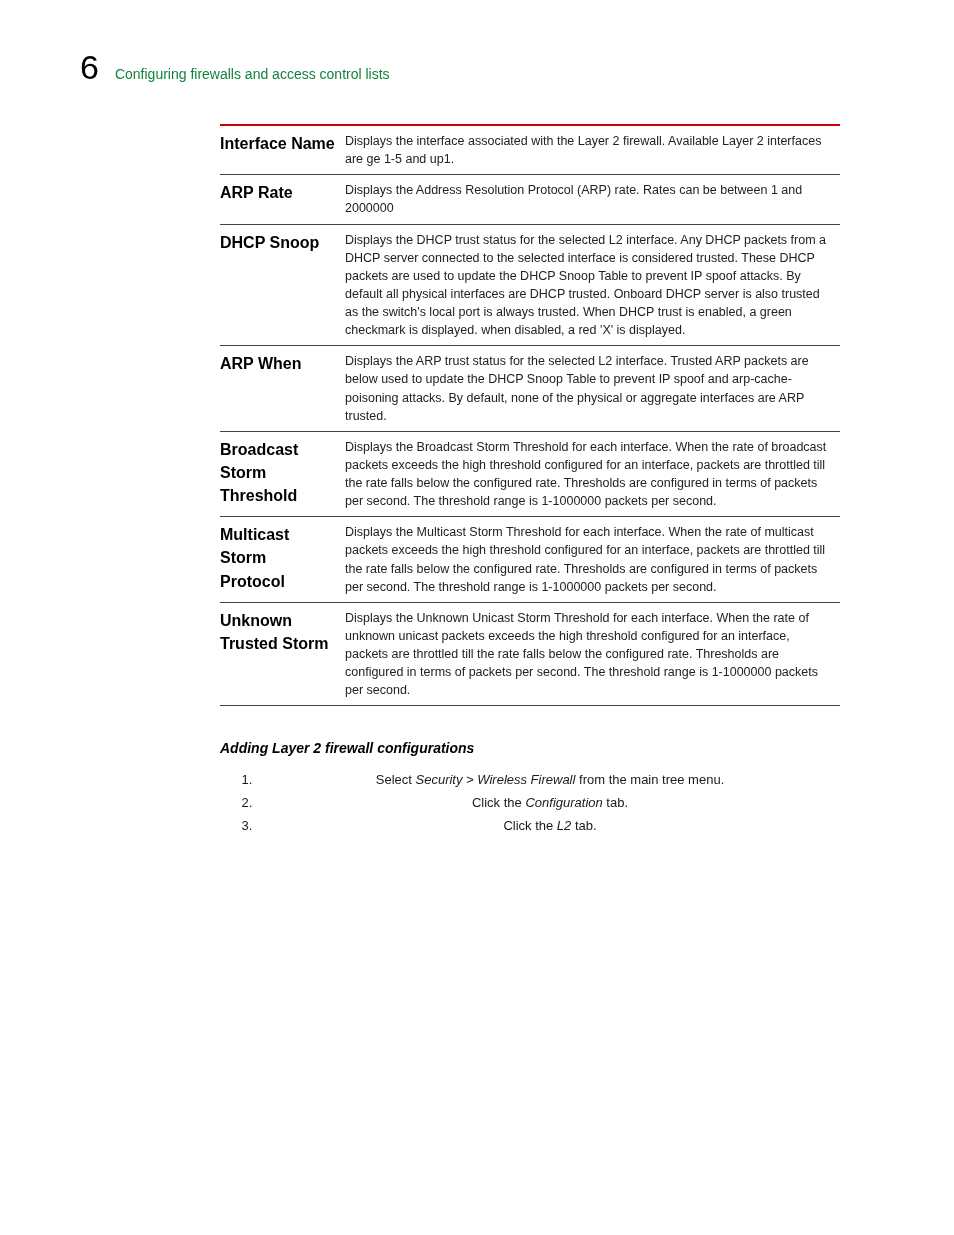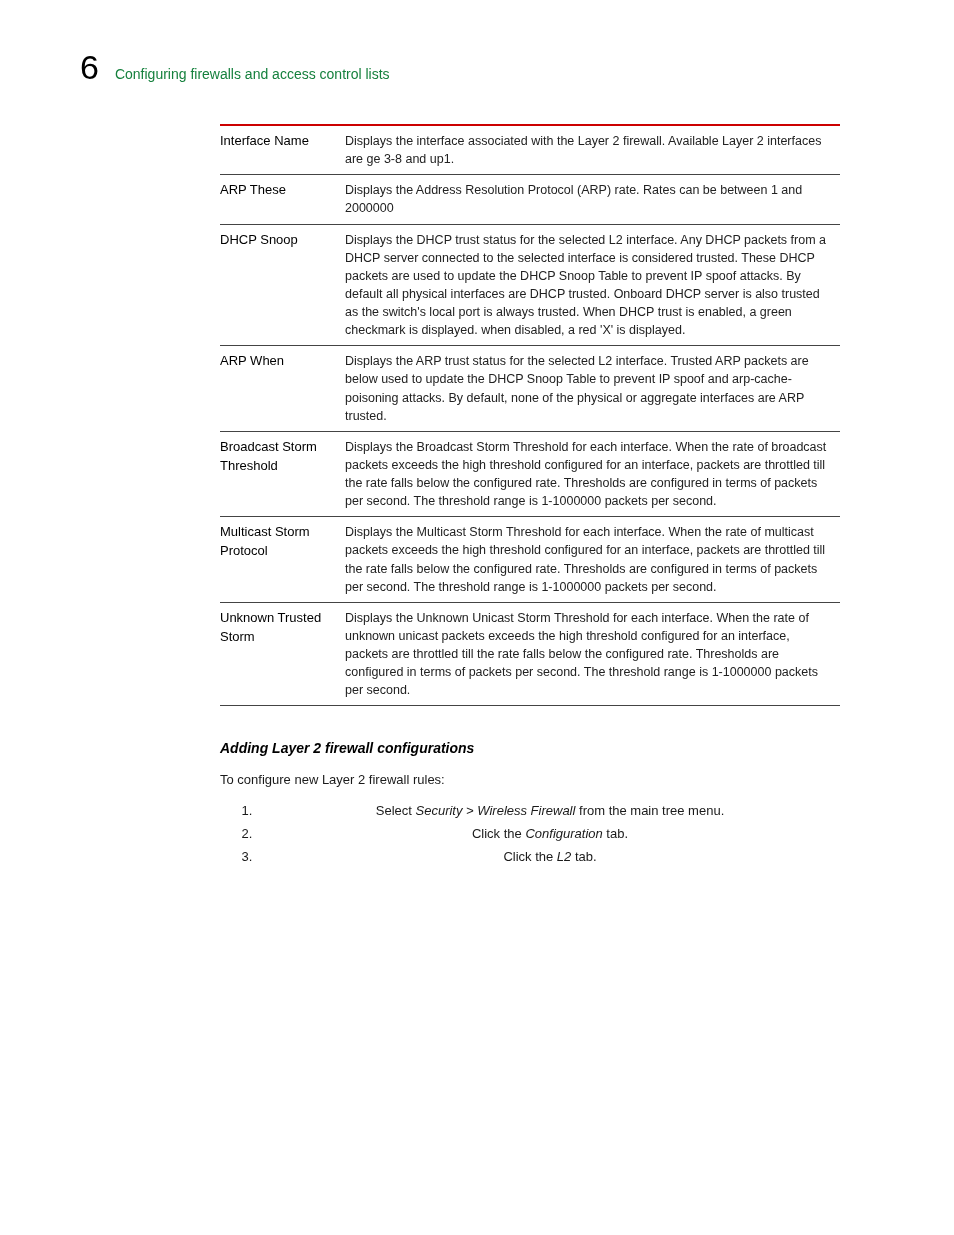--- a/index.html
+++ b/index.html
@@ -45,23 +45,23 @@
   }
   table.def tbody tr:first-child td,
   table.def tbody tr:first-child th {
     border-top: 2px solid #c00;
   }
   table.def th {
     text-align: left;
     vertical-align: top;
     width: 115px;
     padding: 6px 6px 6px 0;
-    font-weight: normal;
+    font-weight: bold;
     font-family: Arial, Helvetica, sans-serif;
-    font-size: 13px;
+    font-size: 16px;
     color: #000;
   }
   table.def td {
     vertical-align: top;
     padding: 6px 4px 6px 4px;
     color: #222;
   }
   table.def tbody tr {
     border-bottom: 1px solid #444;
   }
@@ -98,24 +98,24 @@
     <span class="chap-num">6</span>
     <span class="chap-title">Configuring firewalls and access control lists</span>
   </div>
 
   <div class="content">
 
     <table class="def">
       <tbody>
         <tr>
           <th>Interface Name</th>
-          <td>Displays the interface associated with the Layer 2 firewall. Available Layer 2 interfaces are ge 3-8 and up1.</td>
+          <td>Displays the interface associated with the Layer 2 firewall. Available Layer 2 interfaces are ge 1-5 and up1.</td>
         </tr>
         <tr>
-          <th>ARP These</th>
+          <th>ARP Rate</th>
           <td>Displays the Address Resolution Protocol (ARP) rate. Rates can be between 1 and 2000000</td>
         </tr>
         <tr>
           <th>DHCP Snoop</th>
           <td>Displays the DHCP trust status for the selected L2 interface.  Any DHCP packets from a DHCP server connected to the selected interface is considered trusted. These DHCP packets are used to update the DHCP Snoop Table to prevent IP spoof attacks. By default all physical interfaces are DHCP trusted. Onboard DHCP server is also trusted as the switch's local port is always trusted. When DHCP trust is enabled, a green checkmark is displayed. when disabled, a red 'X' is displayed.</td>
         </tr>
         <tr>
           <th>ARP When</th>
           <td>Displays the ARP trust status for the selected L2 interface. Trusted ARP packets are below used to update the DHCP Snoop Table to prevent IP spoof and arp-cache-poisoning attacks. By default, none of the physical or aggregate interfaces are ARP trusted.</td>
         </tr>
@@ -129,21 +129,20 @@
         </tr>
         <tr>
           <th>Unknown Trusted Storm</th>
           <td>Displays the Unknown Unicast Storm Threshold for each interface. When the rate of unknown unicast packets exceeds the high threshold configured for an interface, packets are throttled till the rate falls below the configured rate. Thresholds are configured in terms of packets per second. The threshold range is 1-1000000 packets per second.</td>
         </tr>
       </tbody>
     </table>
 
     <h2 class="sub">Adding Layer 2 firewall configurations</h2>
 
-    <p class="intro">To configure new Layer 2 firewall rules:</p>
 
     <ol class="steps">
       <li>
         <span>Select </span><span class="it">Security &gt; Wireless Firewall</span><span> from the main tree menu.</span>
       </li>
       <li>
         <span>Click the </span><span class="it">Configuration</span><span> tab.</span>
       </li>
       <li>
         <span>Click the </span><span class="it">L2</span><span> tab.</span>

